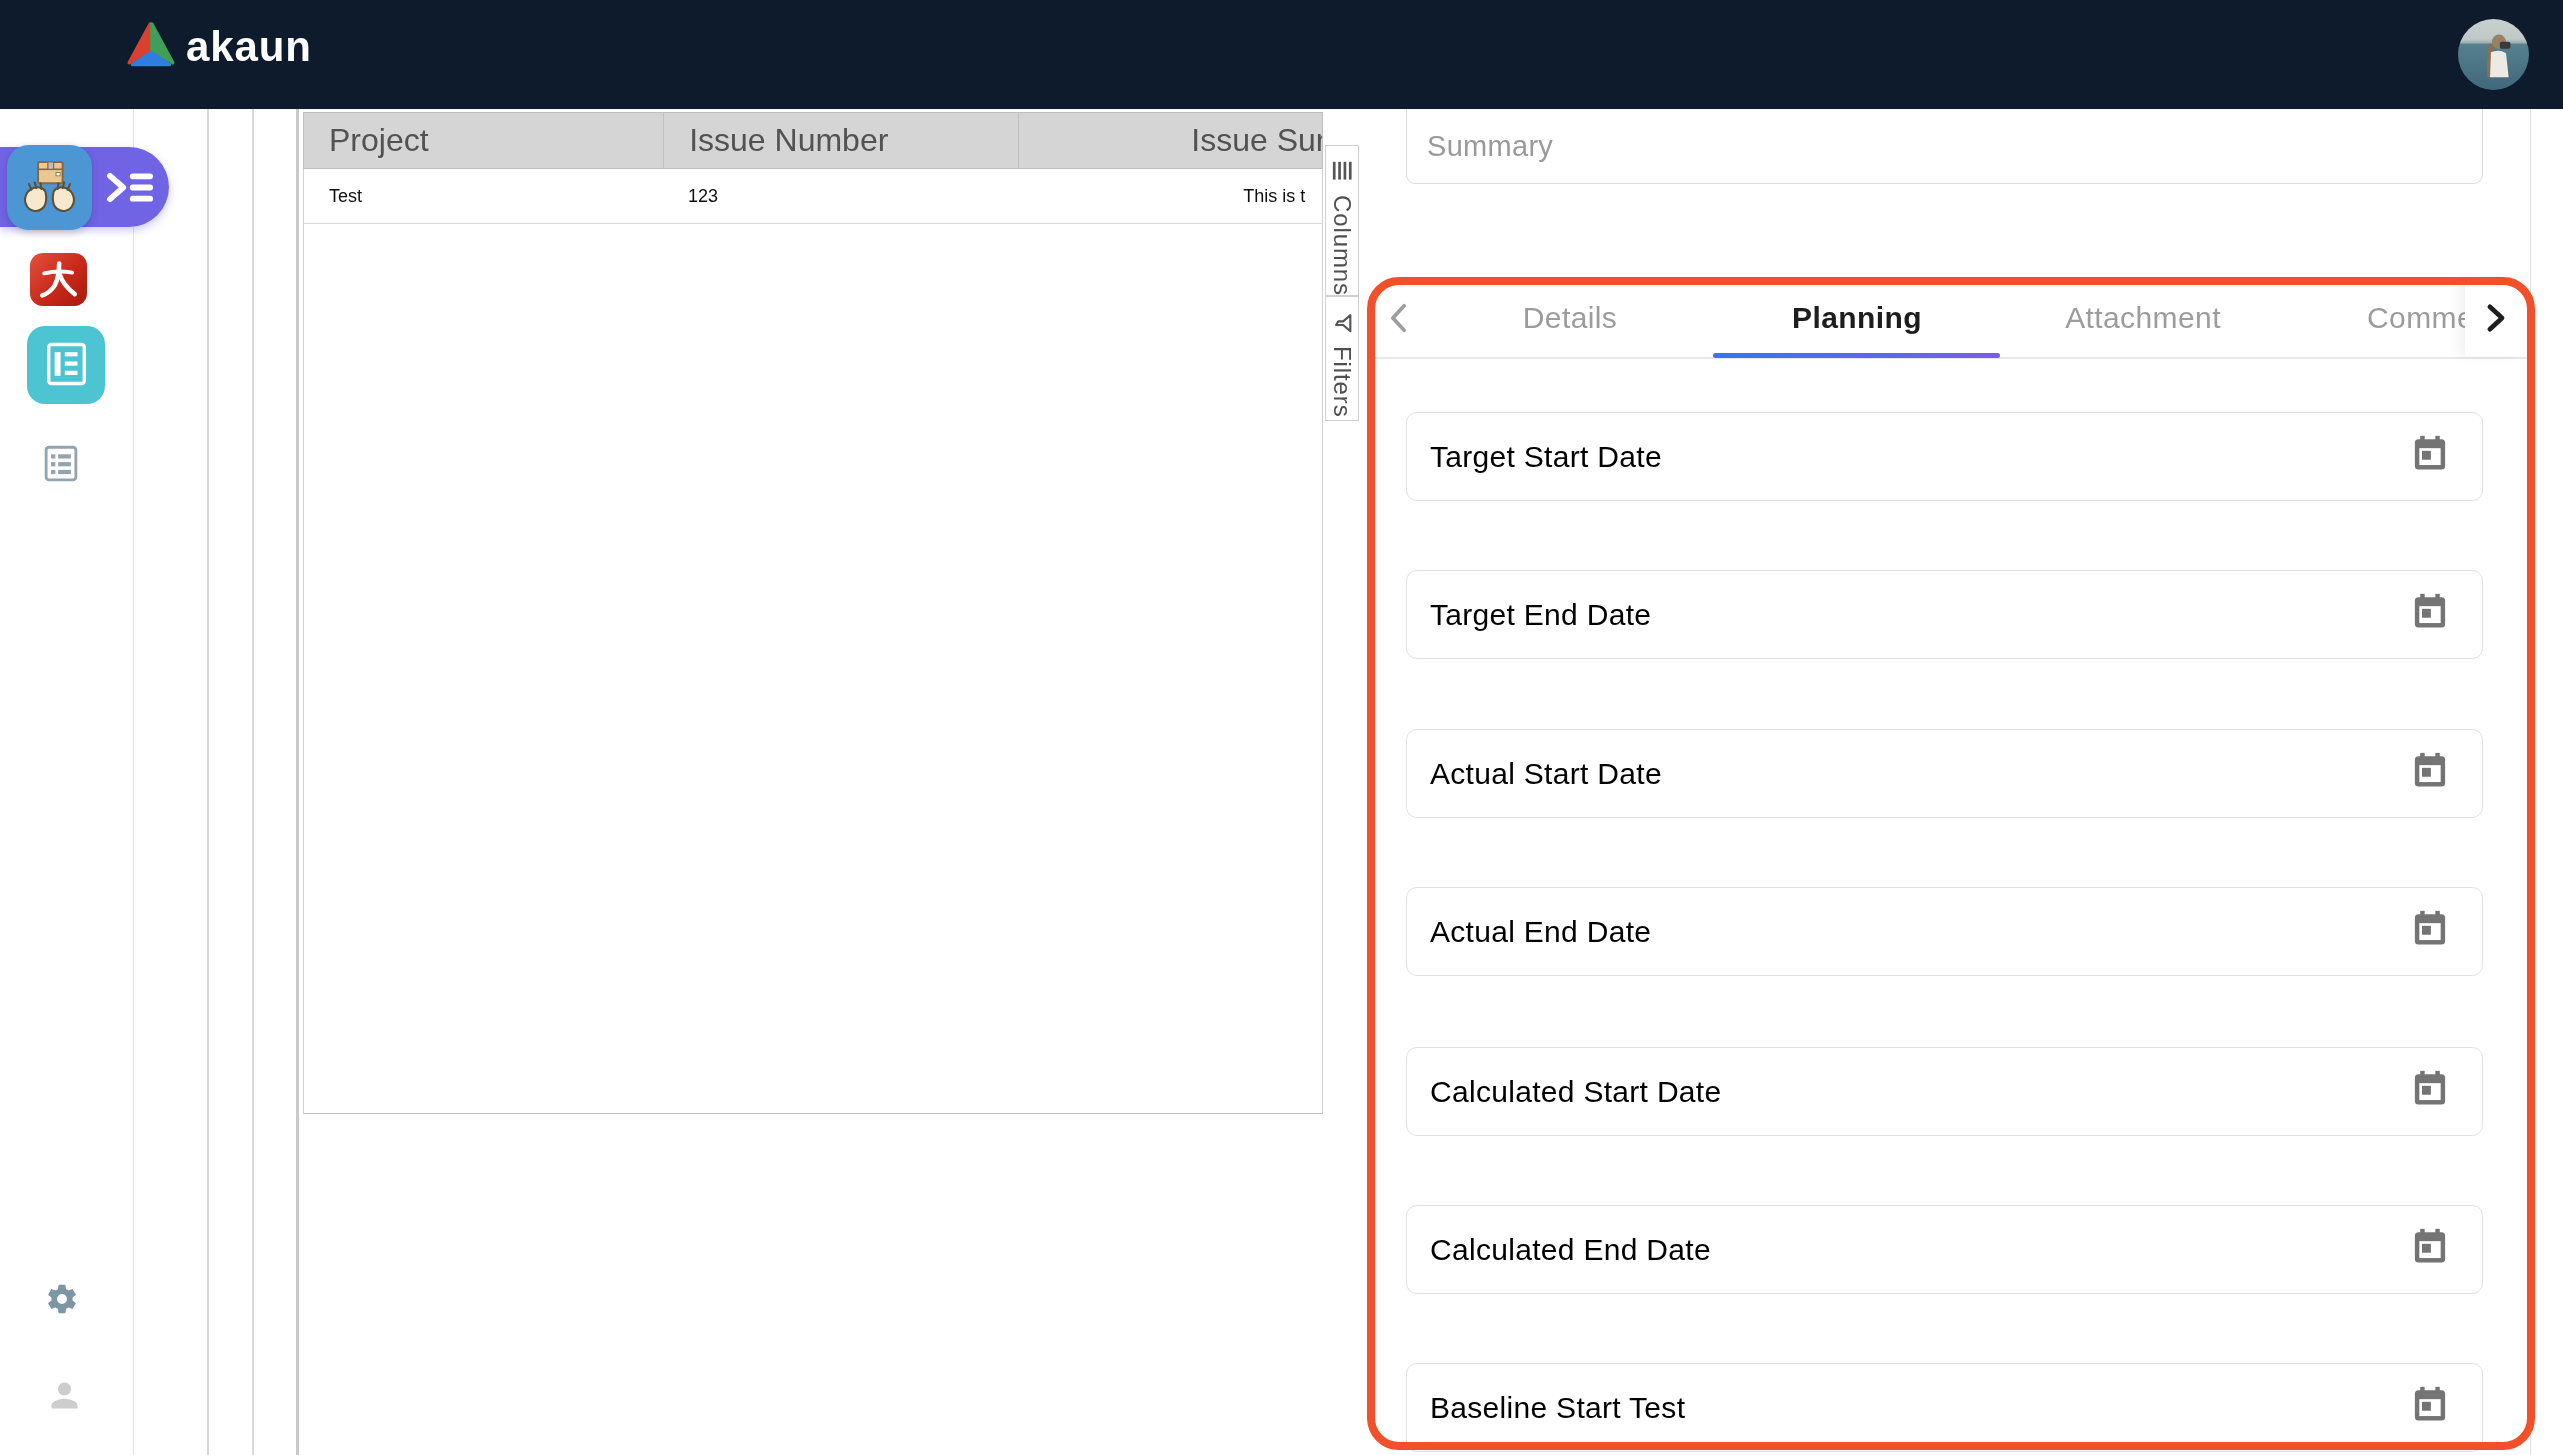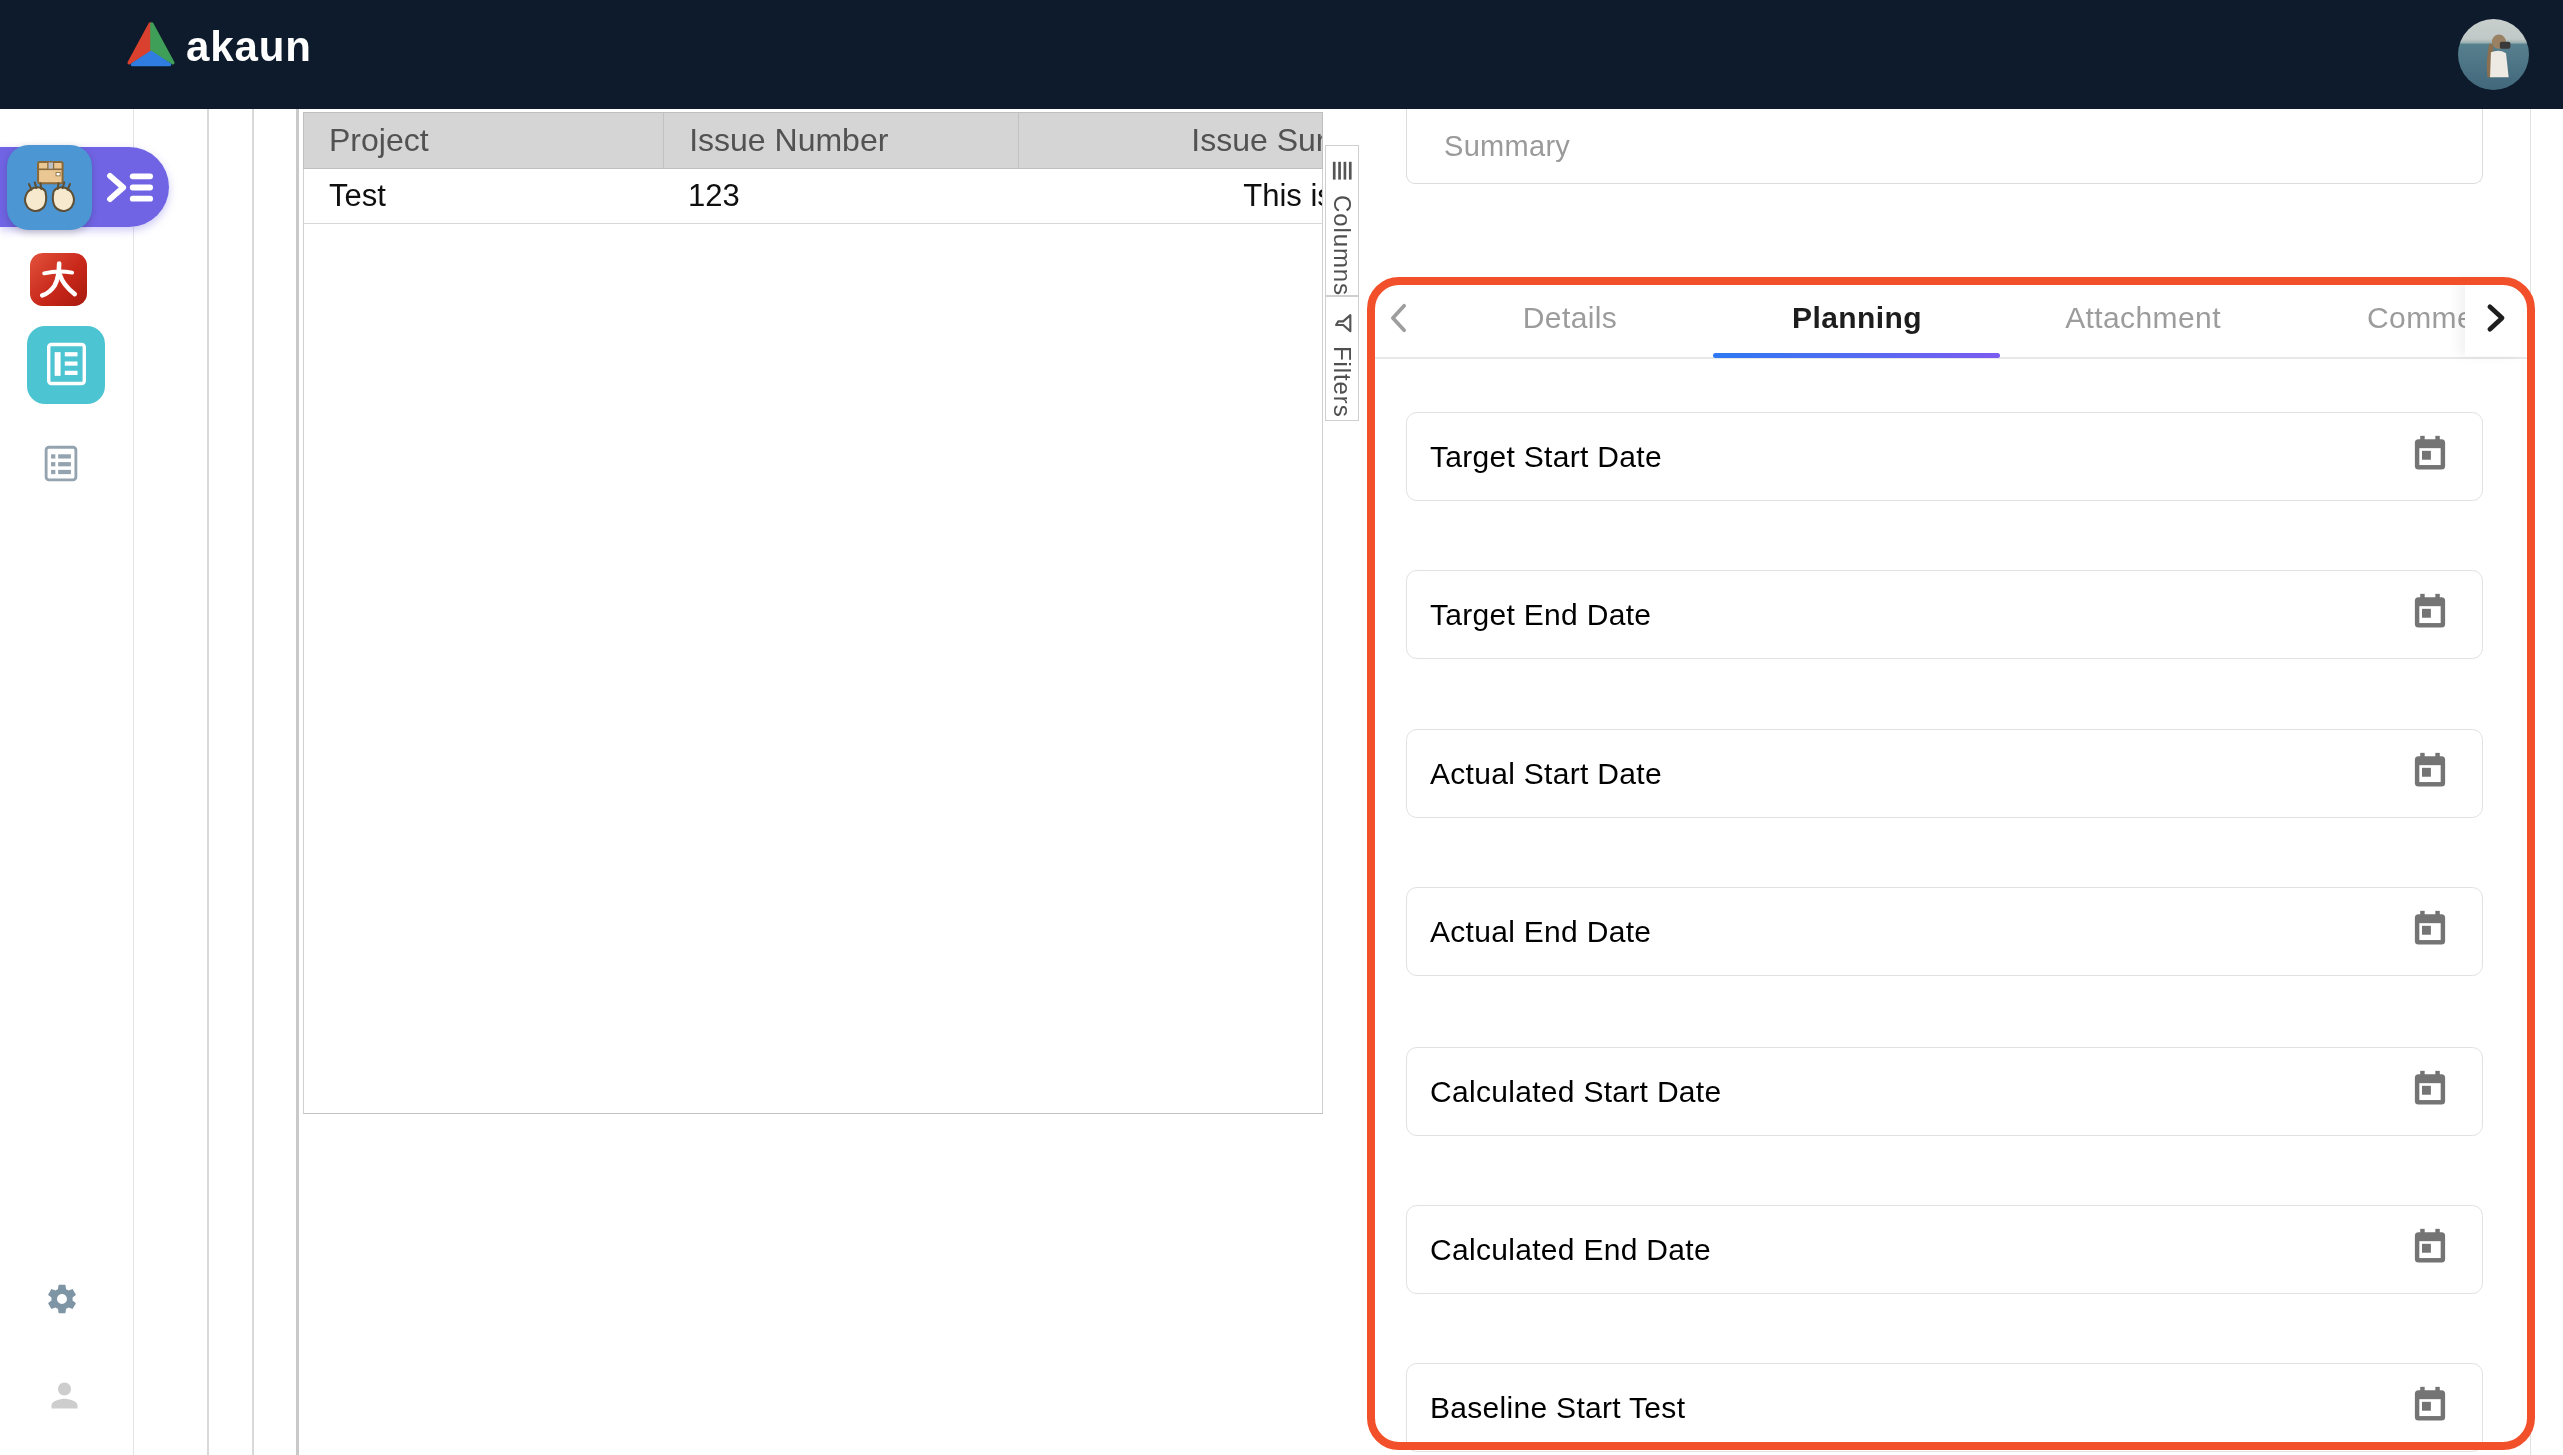--- a/index.html
+++ b/index.html
@@ -32,35 +32,35 @@
   .drawer-edge{position:absolute;left:2530px;top:109px;bottom:0;width:0.9px;background:#e2e2e2;}
 
   
   .table{position:absolute;left:303px;top:112px;width:1020px;z-index:5;}
   .thead{display:flex;align-items:center;height:57px;background:#d5d5d5;border:0.9px solid #bfbfbf;box-sizing:border-box;}
   .trow{display:flex;align-items:center;height:55px;background:#fff;border-left:0.9px solid #d0d0d0;border-right:0.9px solid #d0d0d0;
         border-bottom:1.8px solid #d8d8d8;box-sizing:border-box;}
   .tbody{height:890px;border:0.9px solid #d0d0d0;border-top:none;border-bottom:1.8px solid #c2c2c2;box-sizing:border-box;background:#fff;}
   .th,.td{box-sizing:border-box;padding-left:25px;white-space:nowrap;overflow:hidden;}
   .th{font-size:32px;color:#525252;font-weight:500;}
-  .td{font-size:31px;color:#0f0f0f;}
+  .td{font-size:18px;color:#0f0f0f;}
   .c1{width:360px;} .c2{width:356px;} .c3{width:304px;}
   .thead .c2,.thead .c3{border-left:0.9px solid #c2c2c2;height:100%;display:flex;align-items:center;}
   .th.c3{padding-left:172px;} .td.c3{padding-left:225px;}
 
   
   .side-tab{position:absolute;left:1325px;width:34px;background:#fff;border:0.9px solid #cfcfcf;box-sizing:border-box;
             display:flex;flex-direction:column;align-items:center;gap:10.7px;padding-top:14.2px;z-index:6;}
   .st-columns{top:145px;height:151px;}
   .st-filters{top:296px;height:125px;}
   .side-tab .lbl{writing-mode:vertical-rl;font-size:24px;color:#4f4f4f;letter-spacing:0.9px;}
 
   
   .summary{position:absolute;left:1406px;top:109px;width:1077px;height:75px;border:0.9px solid #dcdcdc;border-top:none;
-           border-radius:0 0 9px 9px;display:flex;align-items:center;padding-left:37px;box-sizing:border-box;
+           border-radius:0 0 9px 9px;display:flex;align-items:center;padding-left:20px;box-sizing:border-box;
            color:#9a9a9a;font-size:29px;letter-spacing:0.3px;background:#fff;}
   .tabs{position:absolute;left:1376px;top:278px;width:1152px;height:80px;z-index:8;}
   .tab{position:absolute;top:0;height:80px;display:flex;align-items:center;font-size:30px;color:#9c9c9c;
        font-weight:500;letter-spacing:0.4px;white-space:nowrap;cursor:pointer;}
   .tab.center{transform:translateX(-50%);}
   .tab.active{color:#1d1d1d;font-weight:700;}
   .t-details{left:194px;} .t-planning{left:481px;} .t-attachment{left:767px;} .t-comments{left:991px;}
   .chev-left{position:absolute;left:10.7px;top:24px;cursor:pointer;}
   .underline{position:absolute;left:337px;top:75px;width:287px;height:5.3px;border-radius:2.7px;
              background:linear-gradient(90deg,#2d79f3,#7b5cf0);}

